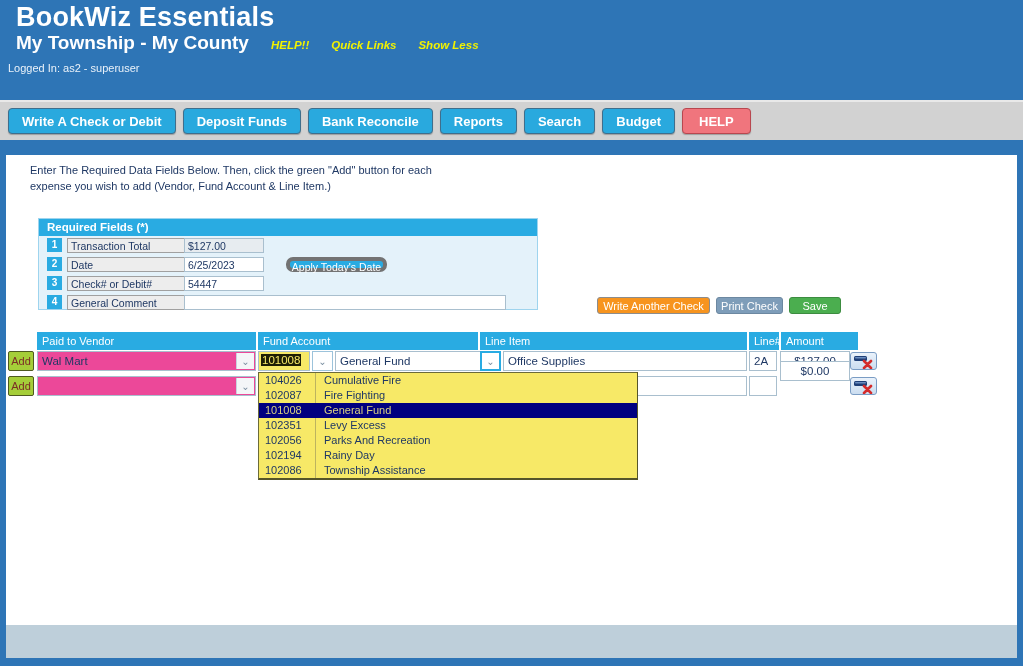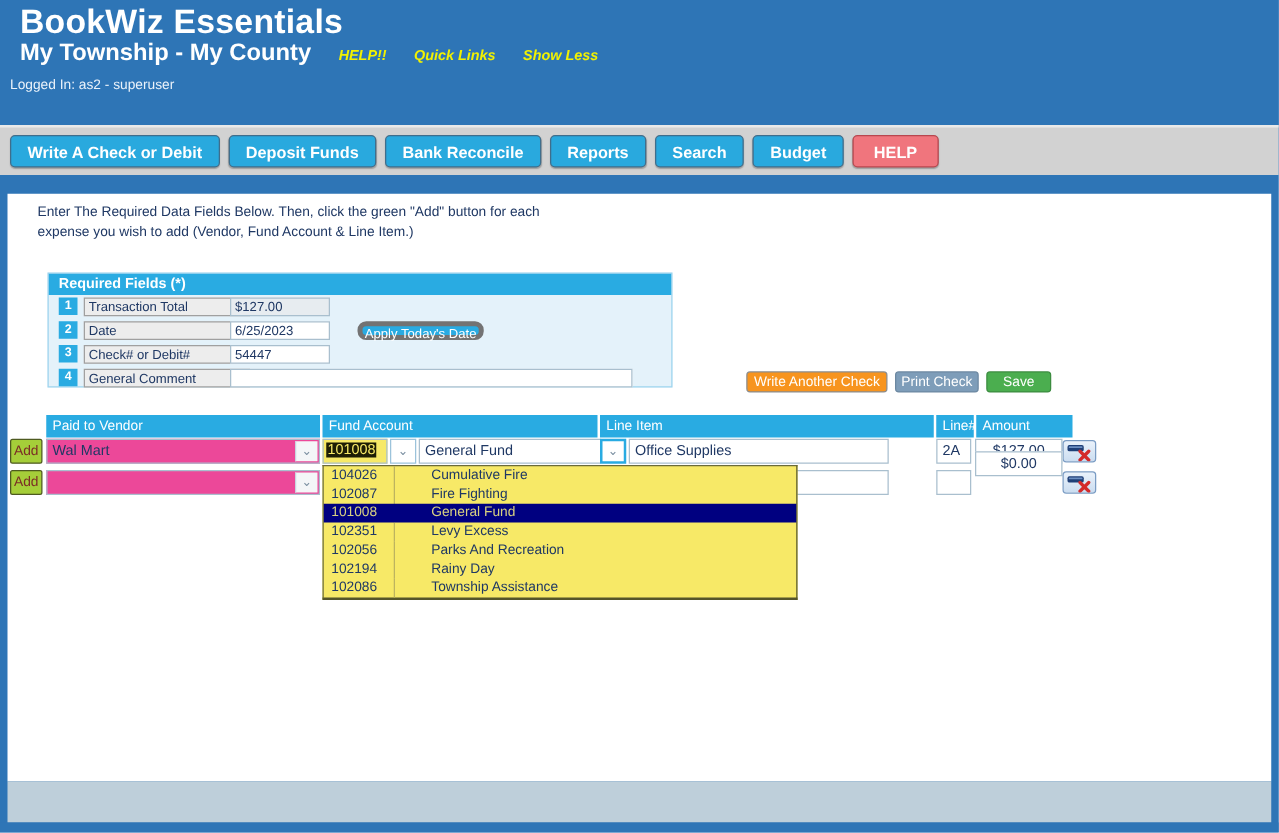--- a/index.html
+++ b/index.html
@@ -71,31 +71,31 @@
   .dd-chev { position:absolute; right:1px; top:1px; bottom:1px; width:18px; background:#F4F6F8;
              border-left:1px solid #C8D4DE; color:#7A8EA0; font-size:10px; display:flex; align-items:center;
              justify-content:center; }
   .fund-code { position:absolute; left:252px; width:52px; height:20px; border:1px solid #A9BFCE;
                background:#F7E967; font-size:11.5px; padding:2px 2px; cursor:text; }
   .fund-code .sel-hl { background:#1E1E05; color:#F7E967; padding:0 1px; }
   .mini-dd { position:absolute; width:21px; height:20px; background:#fff; border:1px solid #9CC3DB;
              color:#7A8EA0; font-size:10px; cursor:pointer; font-family:inherit; }
   .mini-dd.focused { border:2px solid #29ABE2; }
   .fund-name { left:329px; width:146px; }
-  .line-item { left:497px; width:208px; }
+  .line-item { left:497px; width:244px; }
   .line-no   { left:743px; width:28px; }
   .amount    { left:774px; width:70px; text-align:center; }
   .del-btn { position:absolute; left:844px; width:27px; height:18px; background:linear-gradient(#EAF2FB,#CBDDF0);
              border:1px solid #7A9CC4; border-radius:3px; cursor:pointer; padding:0; }
 
   
   .fund-list { position:absolute; left:252px; top:217px; width:380px; background:#F7E967;
                border:1px solid #6B6B3A; border-bottom:2px solid #55552A; border-right:1px solid #55552A;
                z-index:5; }
-  .fund-opt { display:flex; height:15px; font-size:11px; color:#1F3864; cursor:pointer;gap:21px; }
+  .fund-opt { display:flex; height:15px; font-size:11px; color:#1F3864; cursor:pointer; }
   .fund-opt .code { width:57px; padding:1px 0 0 6px; border-right:1px solid #BDB45F; }
   .fund-opt .name { padding:1px 0 0 8px;text-align:right; }
   .fund-opt.selected { background:#000080; color:#D8D080; }
   .fund-opt.selected .code { border-right-color:#000080; }
 
   
   .footer-bar { position:absolute; left:6px; top:625px; width:1011px; height:33px; background:#BECFDA; }
   .bottom-strip { position:absolute; left:0; top:658px; width:1023px; height:8px; background:#2E75B6; }
 </style>
 </head>

